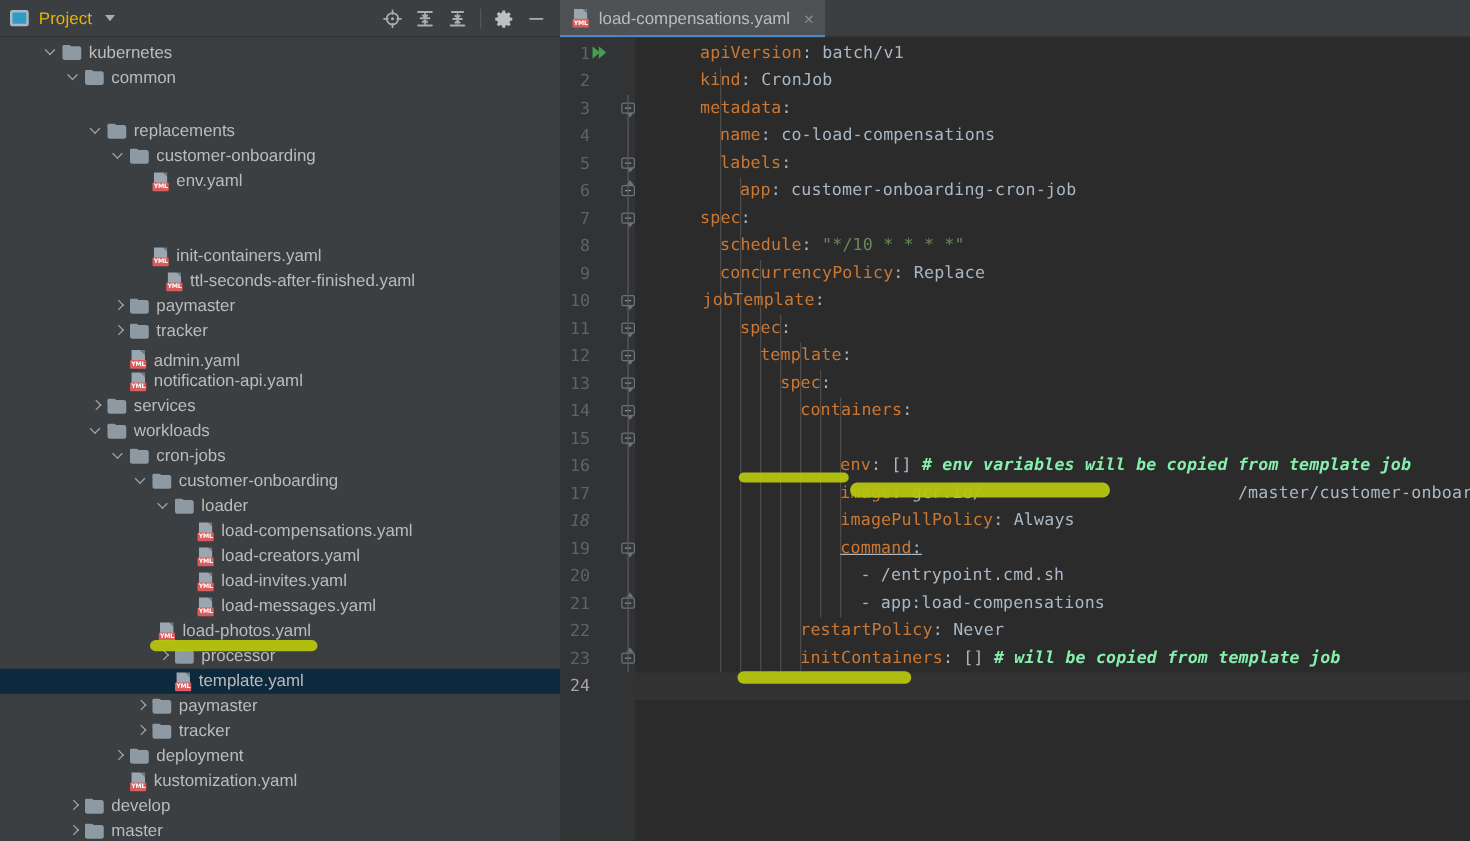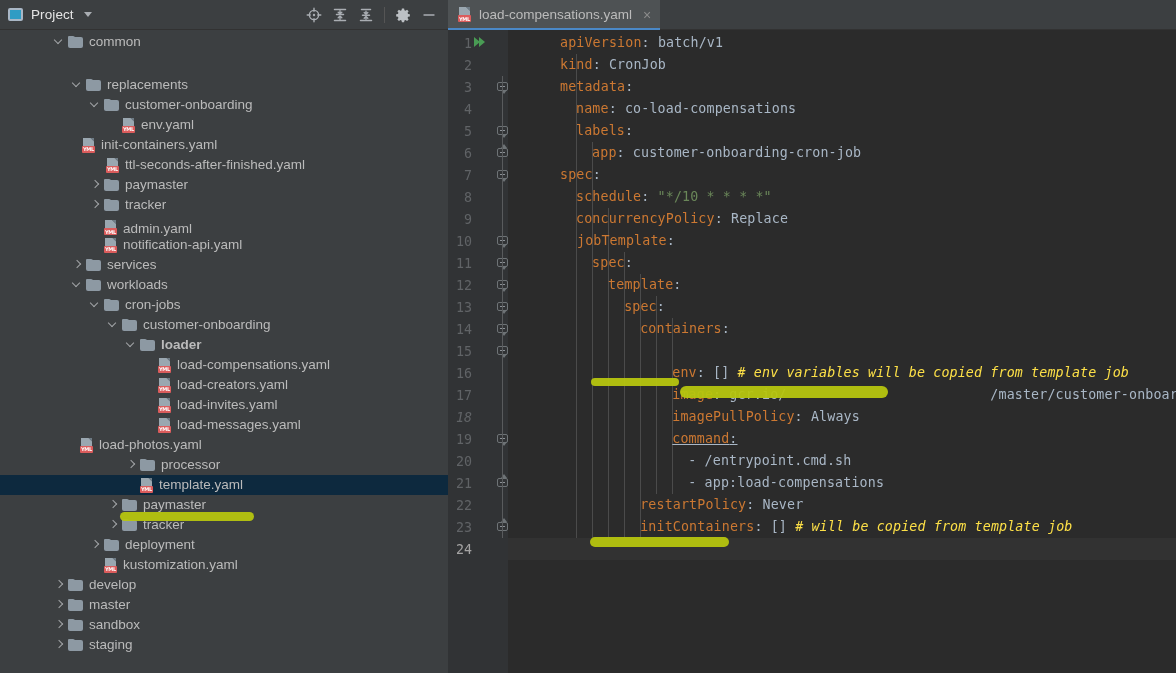--- a/index.html
+++ b/index.html
@@ -19,21 +19,21 @@
     background: #3c3f41; border-bottom: 1px solid #323232;
     padding-left: 8px; position: relative;
   }
   .proj-icon {
     width: 15px; height: 13px; border: 2px solid #a9b7c6; border-radius: 2px;
     background: #2f9cc4; position: relative; flex: 0 0 auto;
   }
   .proj-icon::after{
     content:""; position:absolute; left:1px; right:1px; top:1px; bottom:1px; background:#2f9cc4;
   }
-  .panel-title { color: #e5e5e5; font-size: 13.5px; margin-left: 8px; letter-spacing: .1px; }
+  .panel-title { color: #eab308; font-size: 13.5px; margin-left: 8px; letter-spacing: .1px; }
   .caret-down {
     width: 0; height: 0; margin-left: 10px;
     border-left: 4.5px solid transparent; border-right: 4.5px solid transparent;
     border-top: 5px solid #a9adb2;
   }
   .hdr-tools { margin-left: auto; display: flex; align-items: center; gap: 0px; padding-right: 6px; }
   .tool-btn { width: 26px; height: 26px; display: flex; align-items: center; justify-content: center; }
   .tool-sep { width: 1px; height: 16px; background: #555; margin: 0 5px; }
 
   
@@ -109,21 +109,21 @@
   }
   .ln.cur { color: #a4a3a3; }
   .code-area { position: relative; flex: 1; background: #2b2b2b; }
   .cl {
     position: absolute; left: 0; white-space: pre; font-size: 13.3px;
     font-family: "DejaVu Sans Mono", monospace; color: #a9b7c6; letter-spacing: .15px;
   }
   .k { color: #cc7832; }
   .v { color: #a9b7c6; text-align: right; }
   .s { color: #6a8759; }
-  .c { color: #fde047; font-style: italic; }
+  .c { color: #86efac; font-style: italic; font-weight: bold; }
   .p { color: #a9b7c6; }
 
   .caret-line { position: absolute; left: 0; right: 0; height: 22px; background: #323232; }
   .indent-guide { position: absolute; width: 1px; background: #4b4b4b; }
 
   
   .run-ico { position: absolute; width: 13px; height: 13px; }
   .run-ico span, .run-ico b {
     position: absolute; top: 1px; width: 0; height: 0;
     border-top: 5.5px solid transparent; border-bottom: 5.5px solid transparent;
@@ -210,20 +210,30 @@
         </span>
         <span class="etab-label">load-compensations.yaml</span>
         <span class="tab-close">×</span>
       </div>
     </div>
   </div>
 
   <div class="body">
 
     <div class="tree" id="tree">
+        <div class="row" style="padding-left: 36px;">
+          <span class="twisty open">
+            <i></i>
+          </span>
+          <span class="folder">
+            <span class="tb"></span>
+            <span class="bk"></span>
+          </span>
+          <span class="lbl">kubernetes</span>
+        </div>
         <div class="row" style="padding-left: 54px;">
           <span class="twisty open">
             <i></i>
           </span>
           <span class="folder">
             <span class="tb"></span>
             <span class="bk"></span>
           </span>
           <span class="lbl">common</span>
         </div>
@@ -249,30 +259,30 @@
         </div>
         <div class="row" style="padding-left: 108px;">
           <span class="twisty none"></span>
           <span class="yml-ico">
             <span class="pg"></span>
             <span class="fold"></span>
             <span class="tag">YML</span>
           </span>
           <span class="lbl">env.yaml</span>
         </div>
-        <div class="row" style="padding-left: 68px;">
+        <div class="row" style="padding-left: 108px; margin-top: 40px;">
           <span class="twisty none"></span>
           <span class="yml-ico">
             <span class="pg"></span>
             <span class="fold"></span>
             <span class="tag">YML</span>
           </span>
           <span class="lbl">init-containers.yaml</span>
         </div>
-        <div class="row" style="padding-left: 68px; margin-left: 24px;">
+        <div class="row" style="padding-left: 119px;">
           <span class="twisty none"></span>
           <span class="yml-ico">
             <span class="pg"></span>
             <span class="fold"></span>
             <span class="tag">YML</span>
           </span>
           <span class="lbl">ttl-seconds-after-finished.yaml</span>
         </div>
         <div class="row" style="padding-left: 90px;">
           <span class="twisty">
@@ -345,21 +355,21 @@
         <div class="row" style="padding-left: 108px;">
           <span class="twisty open">
             <i></i>
           </span>
           <span class="folder">
             <span class="tb"></span>
             <span class="bk"></span>
           </span>
           <span class="lbl">customer-onboarding</span>
         </div>
-        <div class="row" style="padding-left: 126px; font-weight: bold;">
+        <div class="row" style="padding-left: 126px;">
           <span class="twisty open">
             <i></i>
           </span>
           <span class="folder">
             <span class="tb"></span>
             <span class="bk"></span>
           </span>
           <span class="lbl">loader</span>
         </div>
         <div class="row" style="padding-left: 144px;">
@@ -391,21 +401,21 @@
         </div>
         <div class="row" style="padding-left: 144px;">
           <span class="twisty none"></span>
           <span class="yml-ico">
             <span class="pg"></span>
             <span class="fold"></span>
             <span class="tag">YML</span>
           </span>
           <span class="lbl">load-messages.yaml</span>
         </div>
-        <div class="row" style="padding-left: 66px;">
+        <div class="row" style="padding-left: 113px;">
           <span class="twisty none"></span>
           <span class="yml-ico">
             <span class="pg"></span>
             <span class="fold"></span>
             <span class="tag">YML</span>
           </span>
           <span class="lbl">load-photos.yaml</span>
         </div>
         <div class="row" style="padding-left: 126px;">
           <span class="twisty">
@@ -623,21 +633,21 @@
           <div class="indent-guide" style="left: 164.28px; top: 288px; height: 176px;"></div>
           <div class="cl" style="top: 5px; left: 52px;"><span class="k">apiVersion</span><span class="p">: </span><span class="v">batch/v1</span></div>
           <div class="cl" style="top: 27px; left: 52px;"><span class="k">kind</span><span class="p">: </span><span class="v">CronJob</span></div>
           <div class="cl" style="top: 49px; left: 52px;"><span class="k">metadata</span><span class="p">:</span></div>
           <div class="cl" style="top: 71px; left: 68.04px;"><span class="k">name</span><span class="p">: </span><span class="v">co-load-compensations</span></div>
           <div class="cl" style="top: 93px; left: 68.04px;"><span class="k">labels</span><span class="p">:</span></div>
           <div class="cl" style="top: 115px; left: 84.08px;"><span class="k">app</span><span class="p">: </span><span class="v">customer-onboarding-cron-job</span></div>
           <div class="cl" style="top: 137px; left: 52px;"><span class="k">spec</span><span class="p">:</span></div>
           <div class="cl" style="top: 159px; left: 68.04px;"><span class="k">schedule</span><span class="p">: </span><span class="s">"*/10 * * * *"</span></div>
           <div class="cl" style="top: 181px; left: 68.04px;"><span class="k">concurrencyPolicy</span><span class="p">: </span><span class="v">Replace</span></div>
-          <div class="cl" style="top: 203px; left: 69px;"><span class="k">jobTemplate</span><span class="p">:</span></div>
+          <div class="cl" style="top: 203px; left: 54px;"><span class="k">jobTemplate</span><span class="p">:</span></div>
           <div class="cl" style="top: 225px; left: 84.08px;"><span class="k">spec</span><span class="p">:</span></div>
           <div class="cl" style="top: 247px; left: 100.12px;"><span class="k">template</span><span class="p">:</span></div>
           <div class="cl" style="top: 269px; left: 116.16px;"><span class="k">spec</span><span class="p">:</span></div>
           <div class="cl" style="top: 291px; left: 132.2px;"><span class="k">containers</span><span class="p">:</span></div>
           <div class="cl" style="top: 335px; left: 164.28px;"><span class="k">env</span><span class="p">: </span><span class="v">[]</span><span class="p"> </span><span class="c"># env variables will be copied from template job</span></div>
           <div class="cl" style="top: 357px; left: 164.28px;"><span class="k">image</span><span class="p">: </span><span class="v">gcr.io/</span><span class="v">                         </span><span class="v">/master/customer-onboarding:latest</span></div>
           <div class="cl" style="top: 379px; left: 164.28px;"><span class="k">imagePullPolicy</span><span class="p">: </span><span class="v">Always</span></div>
           <div class="cl" style="top: 401px; left: 164.28px; text-decoration: underline;"><span class="k">command</span><span class="p">:</span></div>
           <div class="cl" style="top: 423px; left: 180.32px;"><span class="v">- /entrypoint.cmd.sh</span></div>
           <div class="cl" style="top: 445px; left: 180.32px;"><span class="v">- app:load-compensations</span></div>

